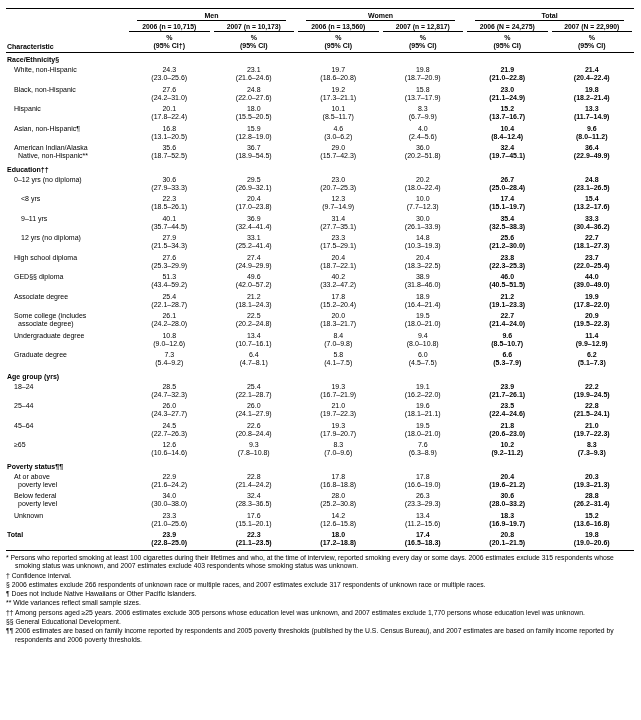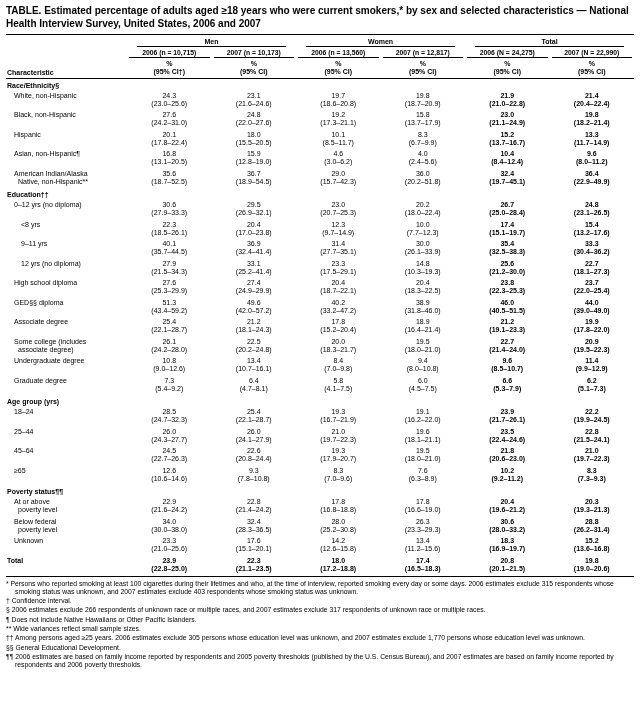--- a/index.html
+++ b/index.html
@@ -27,21 +27,20 @@
   td.val div { line-height:8px; white-space:nowrap; }
   td.val.tot-col { font-weight:bold; }
   tr.total-row td { font-weight:bold; border-bottom:1.5px solid #000; padding-bottom:3px; }
   .footnotes { margin-top:3px; }
   .fn { font-size:6.8px; line-height:1.22; padding-left:9px; text-indent:-9px; margin-top:1px; }
 </style>
 </head>
 <body>
 
 <div class="page">
-  <div class="title">TABLE. Estimated percentage of adults aged ≥18 years who were current smokers,* by sex and selected characteristics — National Health Interview Survey, United States, 2006 and 2007</div>
 
   <table>
     <colgroup>
       <col style="width:121px">
       <col>
         <col>
         <col>
         <col>
         <col>
         <col>

